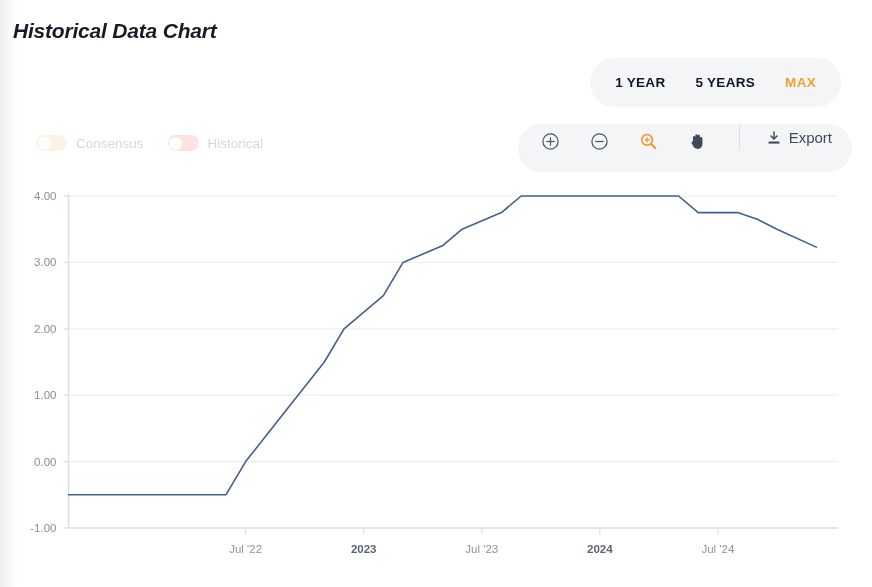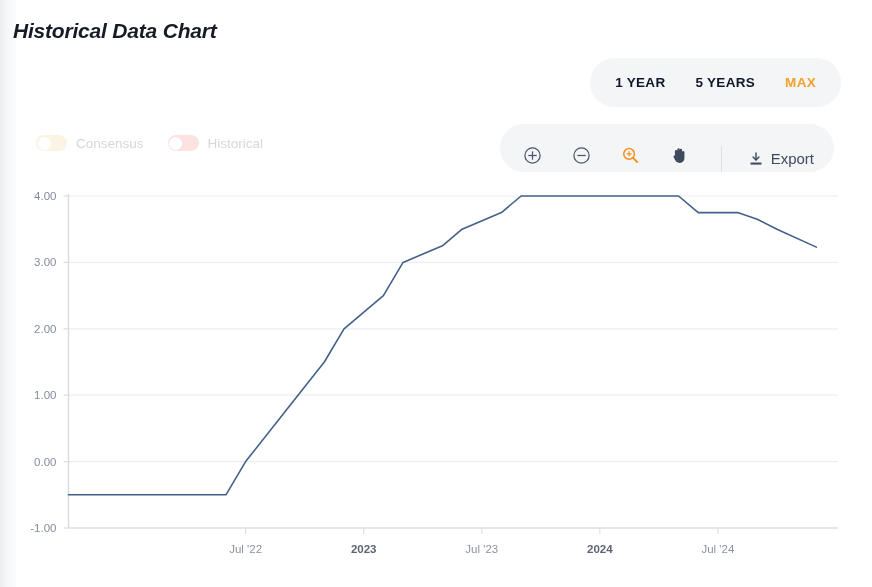--- a/index.html
+++ b/index.html
@@ -97,25 +97,25 @@
   }
   .toggle-label {
     font-size: 13.5px;
     color: #d4d7dc;
     white-space: nowrap;
   }
 
   
   .toolbar {
     position: absolute;
-    right: 38px;
+    right: 20px;
     top: 124px;
     height: 48px;
     display: flex;
-    align-items: flex-end;
+    align-items: flex-start;
     background: #f4f5f7;
     border-radius: 25px;
     padding: 0 16px;
     gap: 15px;
   }
   .tool-btn {
     width: 34px; height: 34px;
     display: flex;
     align-items: center;
     justify-content: center;

